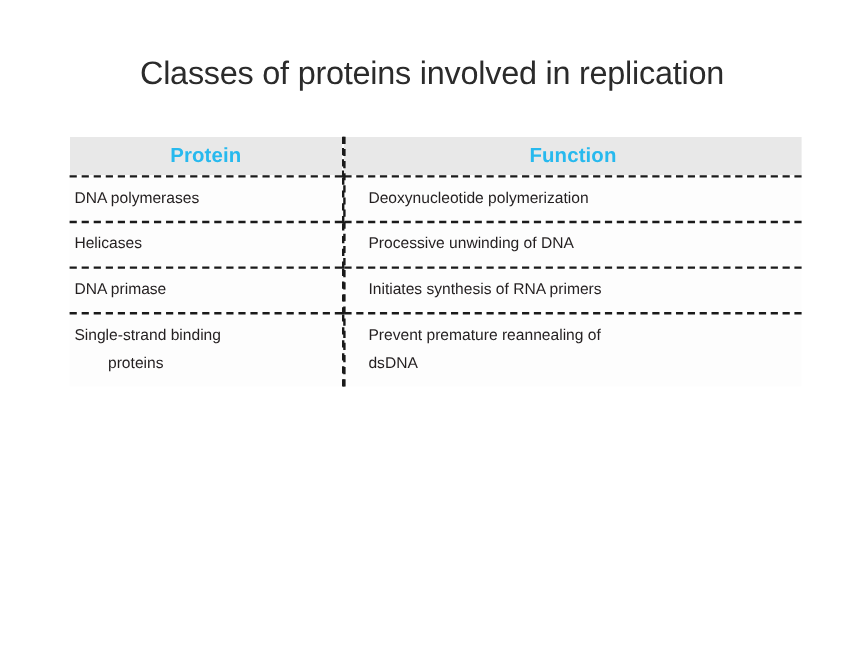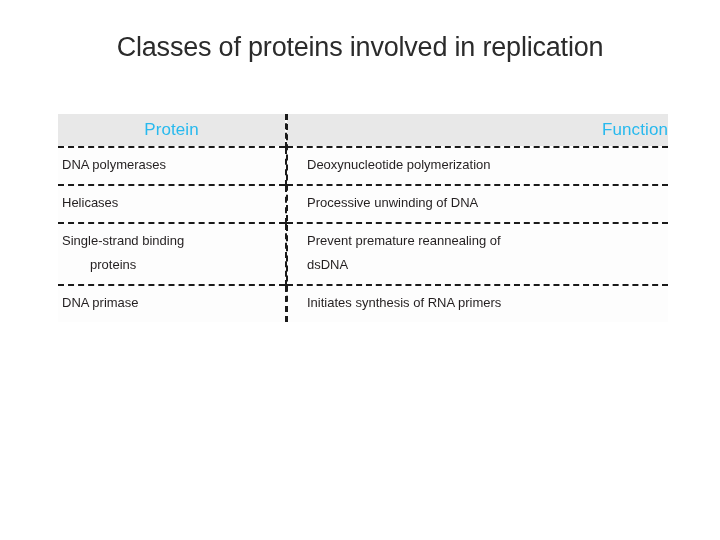--- a/index.html
+++ b/index.html
@@ -14,21 +14,21 @@
     overflow: hidden;
     font-family: "Liberation Sans", sans-serif;
     color: #231f20;
     -webkit-font-smoothing: antialiased;
   }
 
   
   #slide-title {
     position: absolute;
     left: 0;
-    top: 30px;
+    top: 44px;
     width: 720px;
     text-align: center;
     font-size: 27px;
     line-height: 34px;
     font-weight: 400;
     color: #2b2b2b;
     letter-spacing: -0.2px;
     white-space: nowrap;
   }
 
@@ -50,28 +50,28 @@
   .table-grid col.col-function { width: 382px; }
 
   
   .header-row th {
     background: #e8e8e8;
     padding: 0;
     margin: 0;
     height: 32px;
     vertical-align: middle;
     font-size: 17px;
-    font-weight: normal;
+    font-weight: bold;
     color: #27b9ee;
     letter-spacing: 0.1px;
     border: none;
     position: relative;
   }
   .header-row th.head-protein { text-align: center; }
-  .header-row th.head-function { text-align: right; }
+  .header-row th.head-function { text-align: center; }
 
   
   .data-row td {
     padding: 5px 0 7px 0;
     vertical-align: top;
     font-size: 13px;
     line-height: 24px;
     border: none;
     border-top: 2px dashed #1a1a1a;
     background: #fdfdfd;
@@ -141,35 +141,35 @@
           <span class="cell-line">Helicases</span>
         </td>
         <td class="cell-function">
           <span class="cell-line">Processive unwinding of DNA</span>
         </td>
       </tr>
 
 
       <tr class="data-row">
         <td class="cell-protein">
+          <span class="cell-line">DNA primase</span>
+        </td>
+        <td class="cell-function">
+          <span class="cell-line">Initiates synthesis of RNA primers</span>
+        </td>
+      </tr>
+
+      <tr class="data-row">
+        <td class="cell-protein">
           <span class="cell-line">Single-strand binding</span>
           <span class="cell-line indented">proteins</span>
         </td>
         <td class="cell-function">
           <span class="cell-line">Prevent premature reannealing of</span>
           <span class="cell-line">dsDNA</span>
-        </td>
-      </tr>
-
-      <tr class="data-row">
-        <td class="cell-protein">
-          <span class="cell-line">DNA primase</span>
-        </td>
-        <td class="cell-function">
-          <span class="cell-line">Initiates synthesis of RNA primers</span>
         </td>
       </tr>
 
 
     </tbody>
   </table>
   <div id="column-divider"></div>
 </div>
 
 </body></html>

